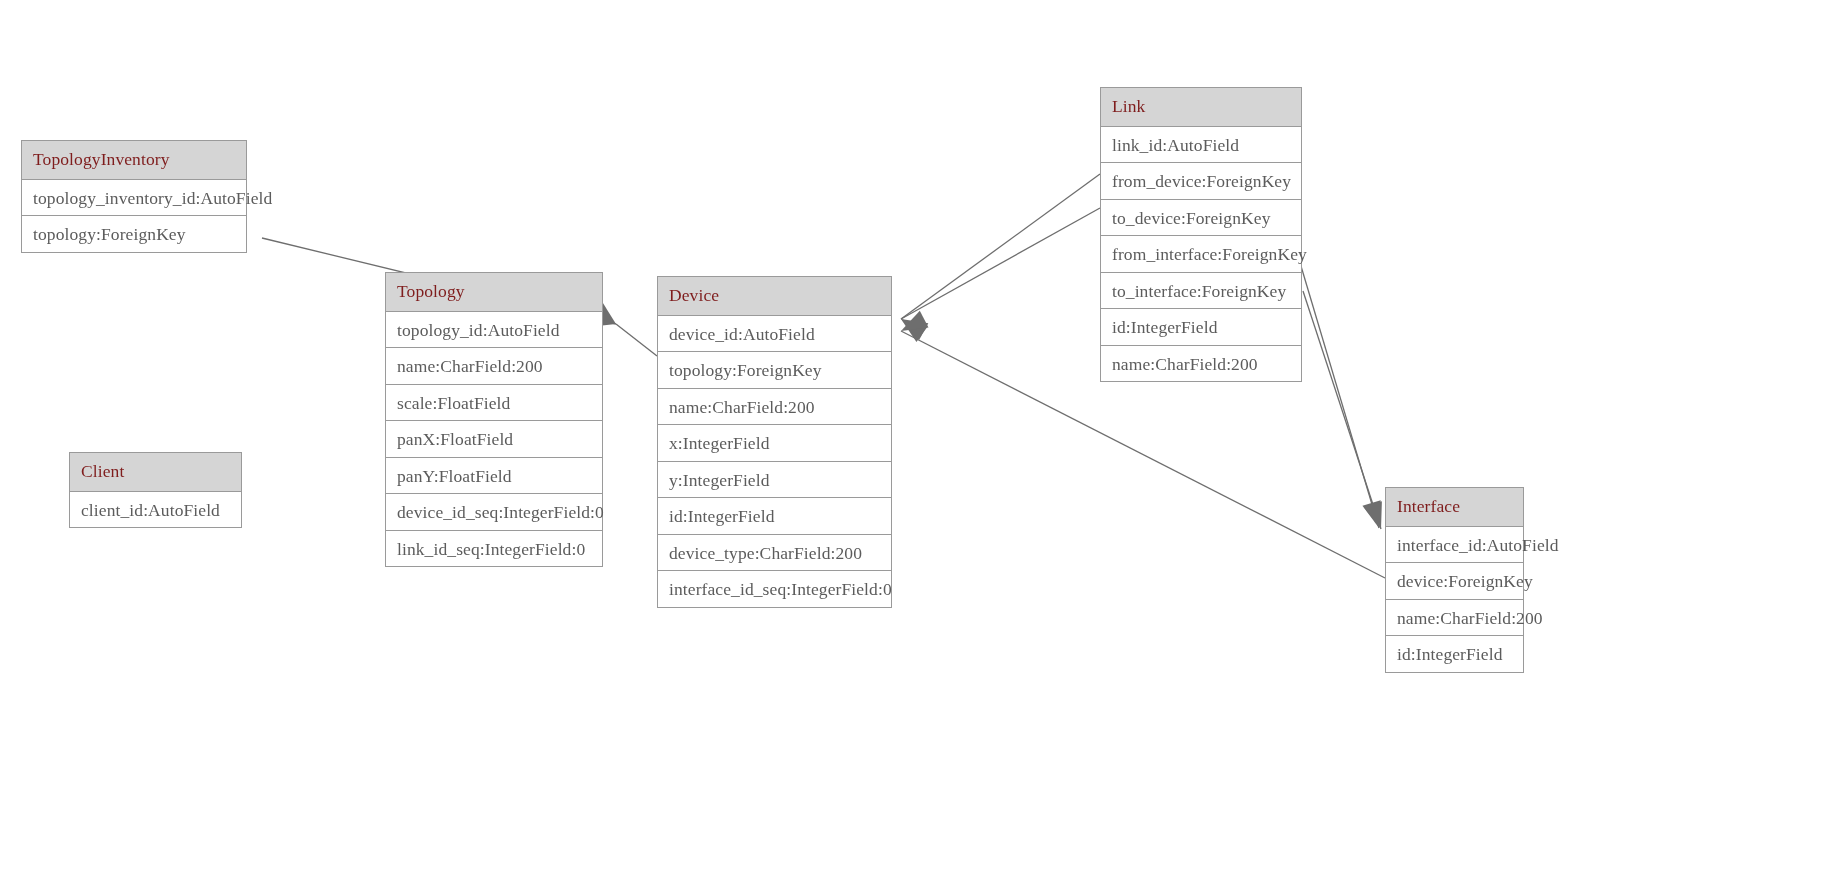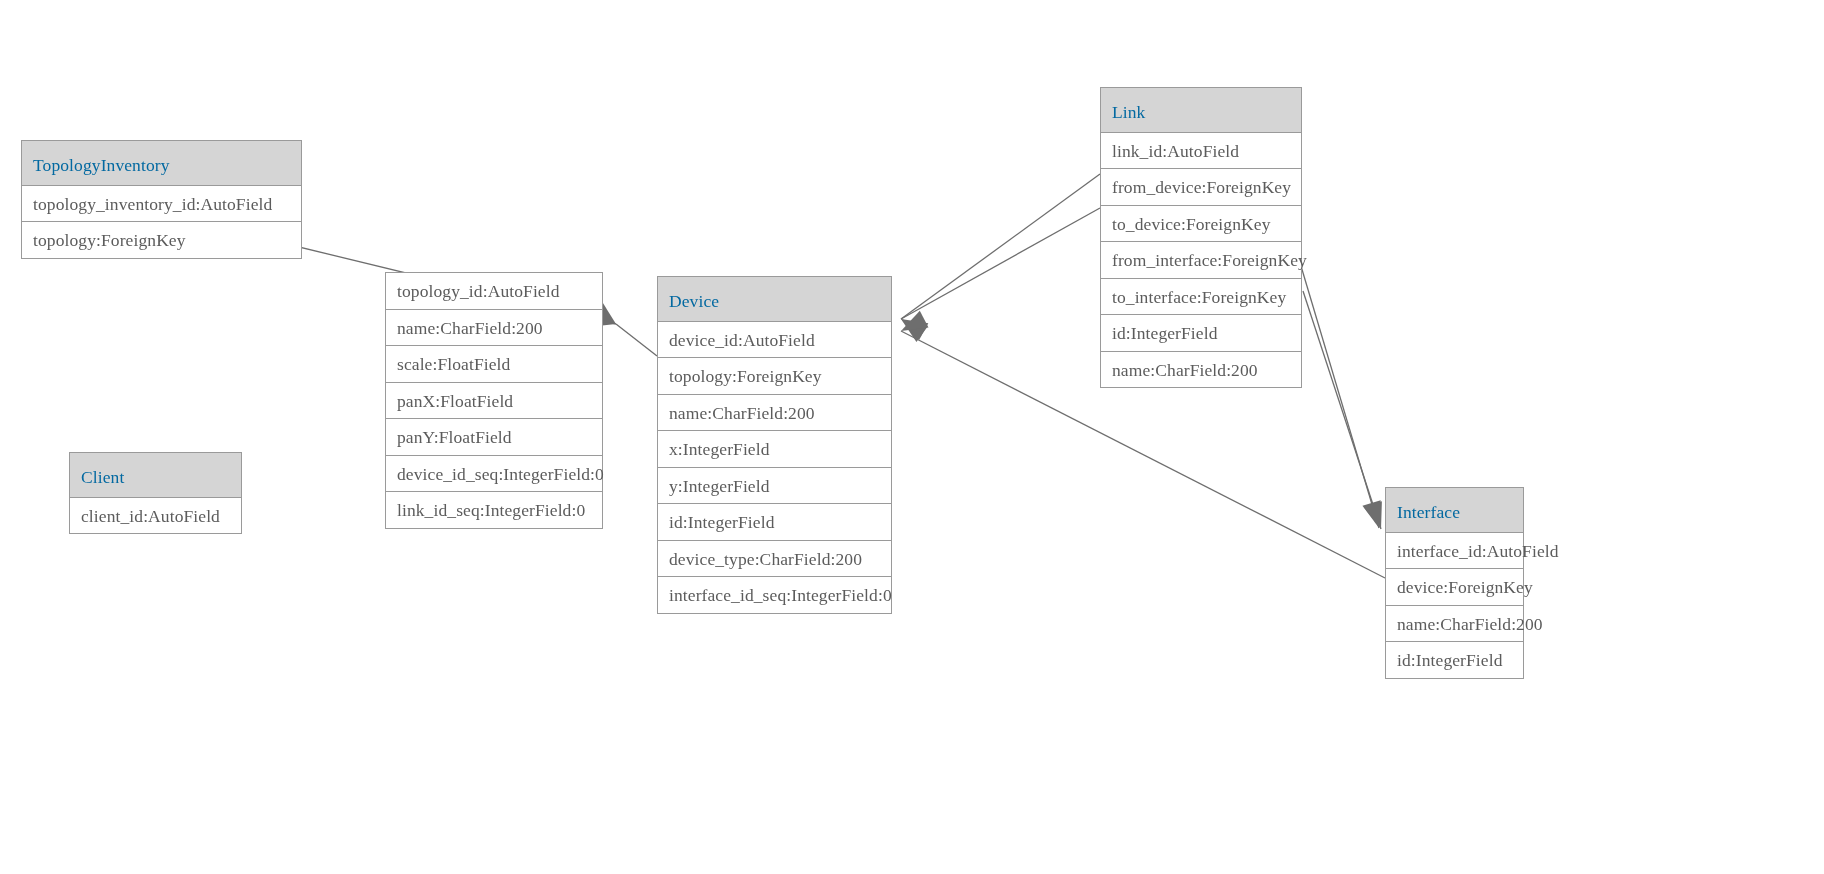--- a/index.html
+++ b/index.html
@@ -31,24 +31,24 @@
     position: absolute;
     box-sizing: border-box;
     border: 1px solid #9a9a9a;
     background: #ffffff;
     outline: none;
   }
   .entity-header {
     box-sizing: border-box;
     background: #d5d5d5;
     border-bottom: 1px solid #9a9a9a;
-    color: #0369a1;
+    color: #7f1d1d;
     font-size: 17.5px;
     line-height: 1;
-    padding: 16px 0 10px 11px;
+    padding: 10px 0 10px 11px;
     white-space: nowrap;
     letter-spacing: 0.1px;
   }
   .entity-field {
     box-sizing: border-box;
     border-bottom: 1px solid #9a9a9a;
     color: #5c5c5c;
     font-size: 17.5px;
     line-height: 1;
     padding: 10px 0 8px 11px;
@@ -80,30 +80,31 @@
         <polygon points="0,0 -26,-9.5 -26,9.5" fill="#6e6e6e" transform="translate(616,324) rotate(38)"></polygon>
         <polygon points="0,0 -26,-9.5 -26,9.5" fill="#6e6e6e" transform="translate(901,319) rotate(-144)"></polygon>
         <polygon points="0,0 -26,-9.5 -26,9.5" fill="#6e6e6e" transform="translate(901,319) rotate(-150.9)"></polygon>
         <polygon points="0,0 -26,-9.5 -26,9.5" fill="#6e6e6e" transform="translate(901,331) rotate(152.9)"></polygon>
         <polygon points="0,0 -26,-9.5 -26,9.5" fill="#6e6e6e" transform="translate(1379,528) rotate(73.4)"></polygon>
         <polygon points="0,0 -26,-9.5 -26,9.5" fill="#6e6e6e" transform="translate(1381,529) rotate(71.8)"></polygon>
       </g>
   </svg>
 
   <div id="entities">
-      <div class="entity" style="left: 21px; top: 140px; width: 281px;">
+      <div class="entity" style="left: 21px; top: 140px; width: 226px;">
         <div class="entity-header">TopologyInventory</div>
         <div class="entity-field">topology_inventory_id:AutoField</div>
         <div class="entity-field">topology:ForeignKey</div>
       </div>
       <div class="entity" style="left: 69px; top: 452px; width: 173px;">
         <div class="entity-header">Client</div>
         <div class="entity-field">client_id:AutoField</div>
       </div>
       <div class="entity" style="left: 385px; top: 272px; width: 218px;">
+        <div class="entity-header">Topology</div>
         <div class="entity-field">topology_id:AutoField</div>
         <div class="entity-field">name:CharField:200</div>
         <div class="entity-field">scale:FloatField</div>
         <div class="entity-field">panX:FloatField</div>
         <div class="entity-field">panY:FloatField</div>
         <div class="entity-field">device_id_seq:IntegerField:0</div>
         <div class="entity-field">link_id_seq:IntegerField:0</div>
       </div>
       <div class="entity" style="left: 657px; top: 276px; width: 235px;">
         <div class="entity-header">Device</div>

